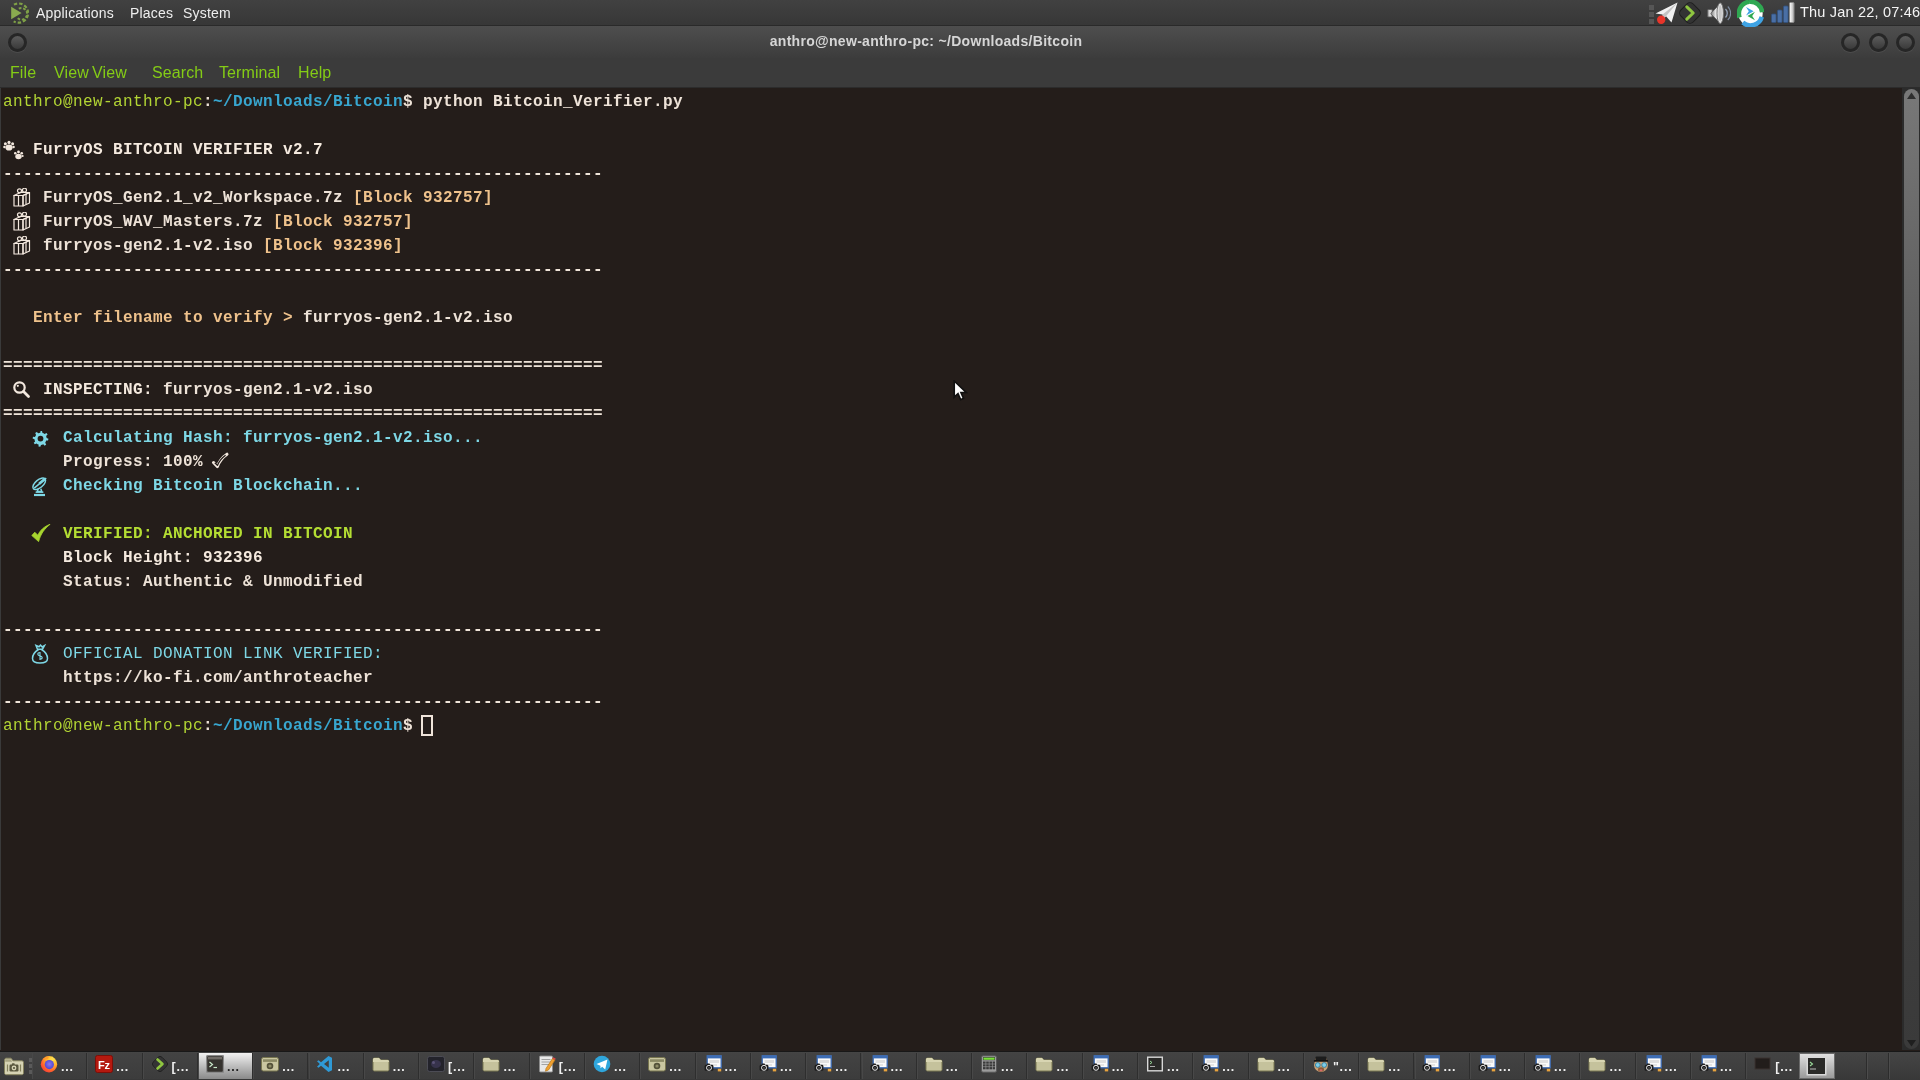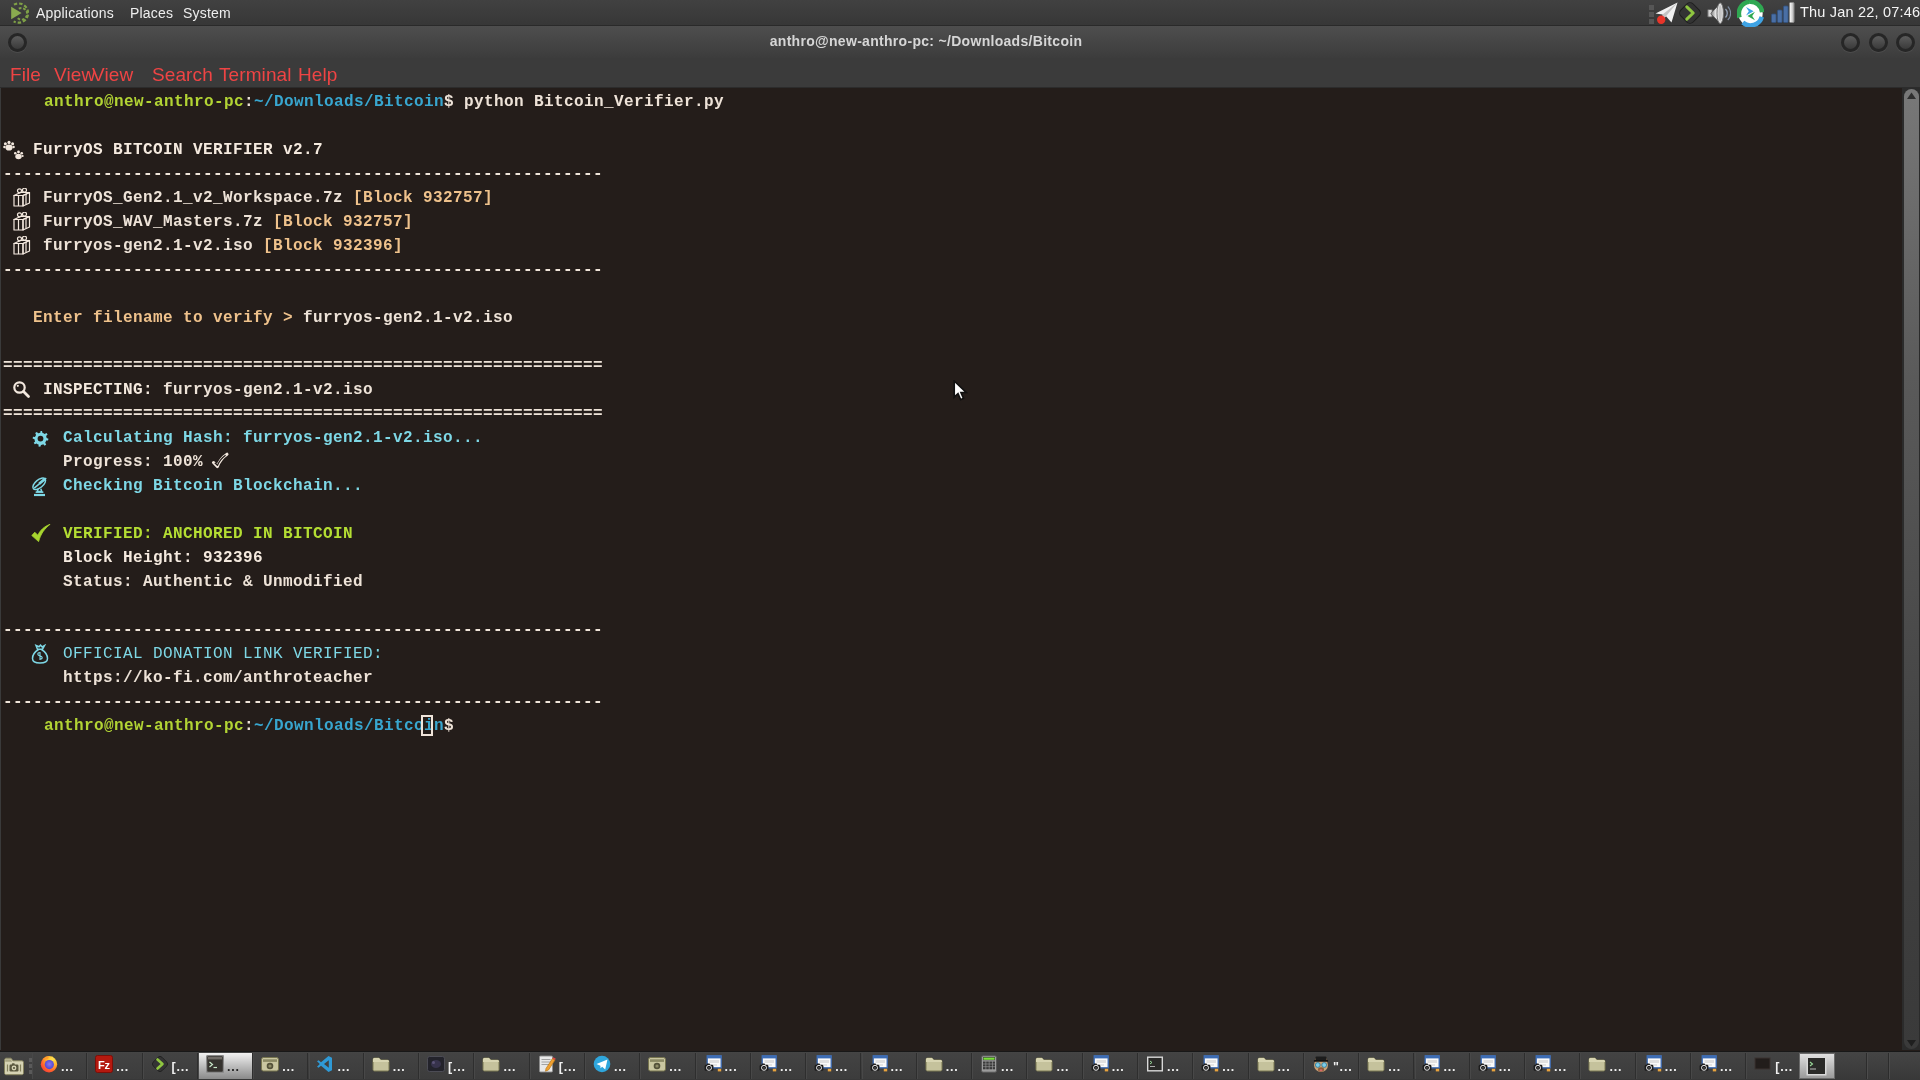--- a/index.html
+++ b/index.html
@@ -3,24 +3,24 @@
 *{margin:0;padding:0;box-sizing:border-box;}
 html,body{width:1920px;height:1080px;overflow:hidden;background:#241d1a;}
 body{font-family:"Liberation Sans",sans-serif;position:relative;}
 .abs{position:absolute;}
 #toppanel{left:0;top:0;width:1920px;height:26px;background:linear-gradient(#414141,#373737);border-bottom:1px solid #2a2a2a;}
 #titlebar{left:0;top:26px;width:1920px;height:32px;background:linear-gradient(#4e4e4e,#3c3c3c);}
 #menubar{left:0;top:58px;width:1920px;height:30px;background:#3b3b3b;border-bottom:1px solid #2c2c2c;}
 #termwin{left:0;top:88px;width:1920px;height:962px;background:#241d1a;border-left:1px solid #3a3a3a;border-right:1px solid #3a3a3a;}
 #taskbar{left:0;top:1051px;width:1920px;height:29px;background:linear-gradient(#454545,#383838);border-top:1px solid #181818;}
 .ptxt{color:#eeeeee;font-size:14px;letter-spacing:0.2px;}
-.mtxt{color:#ef4444;font-size:19px;letter-spacing:0.1px;}
+.mtxt{color:#84cc16;font-size:16px;letter-spacing:0.1px;}
 #title{color:#d6d6d6;font-weight:bold;font-size:14px;letter-spacing:0.3px;}
 pre#term{position:absolute;left:3px;top:90px;font-family:"Liberation Mono",monospace;font-size:16px;line-height:24px;letter-spacing:0.4px;color:#eee3d8;font-weight:bold;}
-.g{color:#b2d434;font-weight:bold;margin-left:41px;}
+.g{color:#b2d434;font-weight:normal;}
 .bl{color:#38a6cf;font-weight:bold;}
 .o{color:#efc28c;font-weight:bold;}
 .c{color:#7ed8e6;}
 .cb{color:#7ed8e6;font-weight:normal;}
 .y{color:#b4de33;font-weight:bold;}
 .w{color:#f5eadf;font-weight:bold;}
 .circbtn{position:absolute;width:19px;height:19px;border-radius:50%;border:3.5px solid #262626;background:linear-gradient(#5c5c5c,#3a3a3a);box-shadow:0 1px 1px rgba(255,255,255,0.08);}
 .tbtn{position:absolute;top:1053px;height:26px;background:linear-gradient(#434343,#3c3c3c);border-right:1px solid #2e2e2e;border-left:1px solid #484848;}
 .tdots{position:absolute;color:#f2f2f2;font-weight:bold;font-size:12.5px;letter-spacing:0.8px;top:1060px;}
 .sep{position:absolute;top:1053px;height:26px;width:1px;background:#2c2c2c;}

